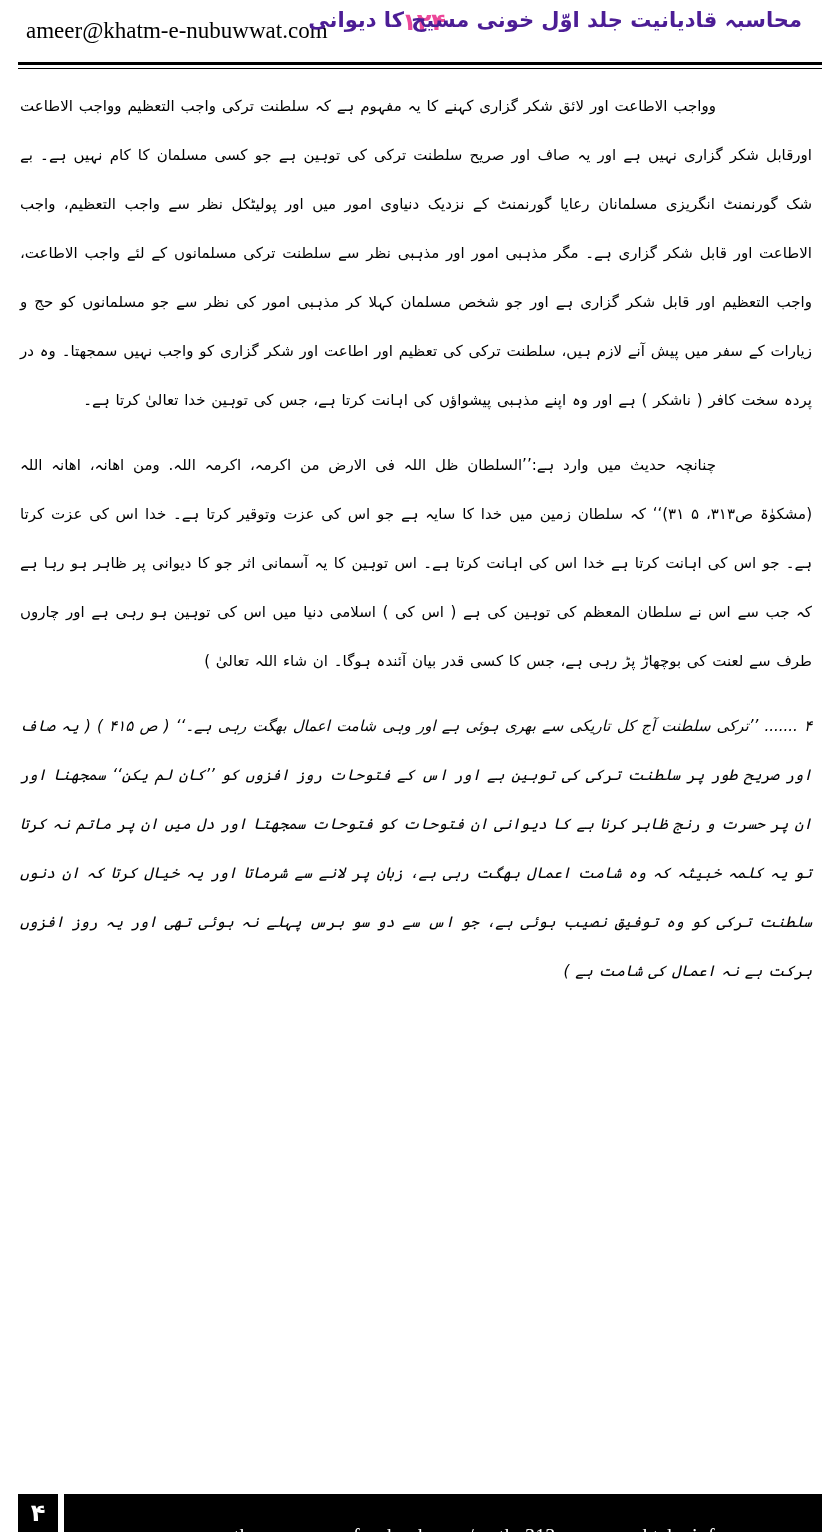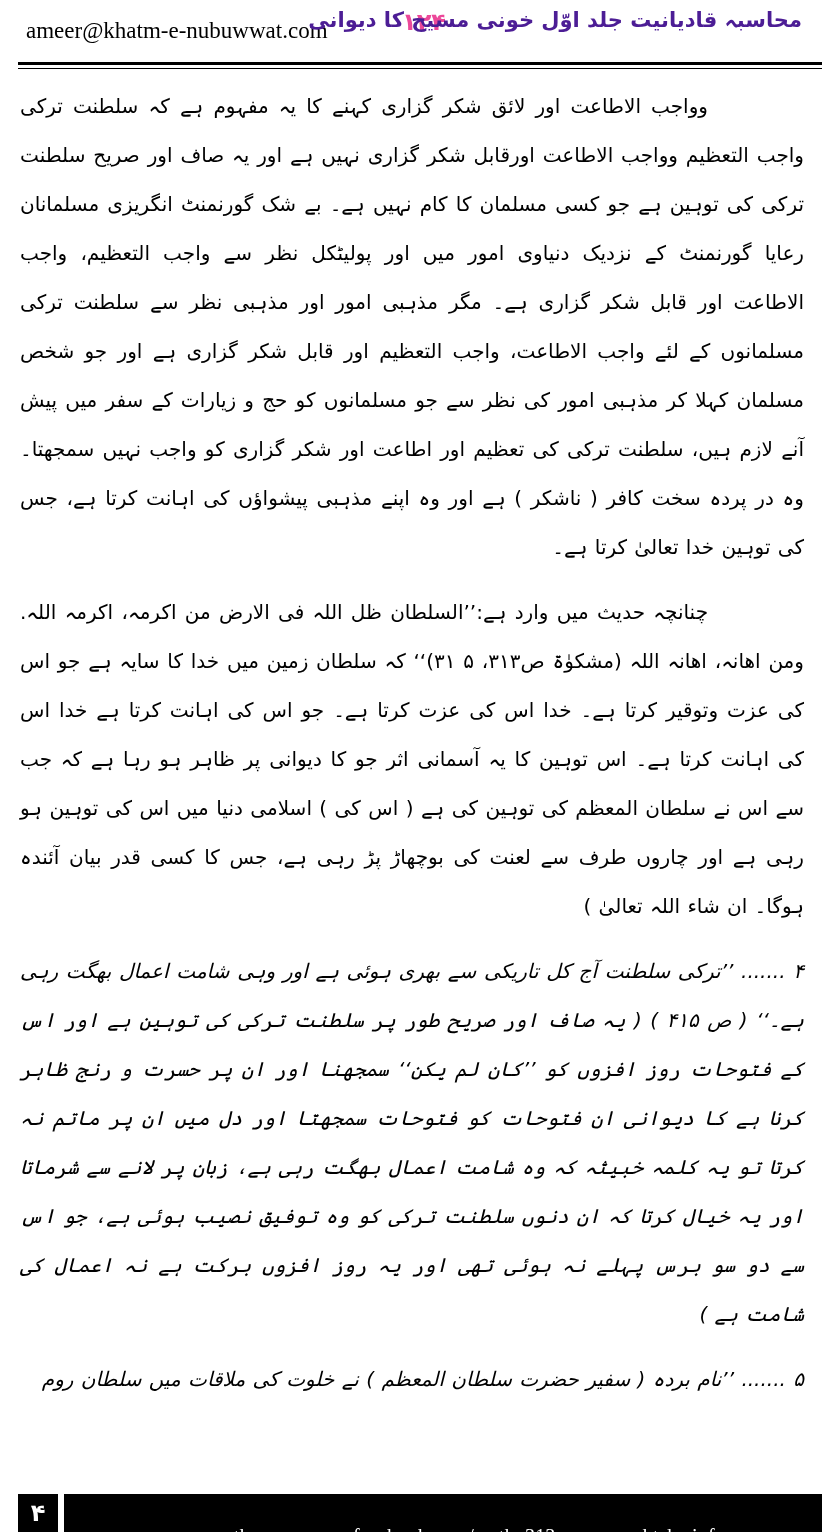--- a/index.html
+++ b/index.html
@@ -77,23 +77,23 @@
     position: absolute;
     left: 20px;
     top: 82px;
     width: 800px;
     height: 1370px;
     direction: rtl;
     text-align: justify;
     text-align-last: right;
   }
   p.para {
-    margin: 0 16px 16px 0;
+    margin: 0 8px 16px 0;
     font-family: "DejaVu Sans", sans-serif;
-    font-size: 20px;
+    font-size: 15px;
     line-height: 49px;
     color: #000;
     direction: rtl;
     text-align: justify;
     text-align-last: right;
     word-spacing: 1px;
   }
   p.para.first {
     margin-top: 0;
   }
@@ -162,21 +162,20 @@
     <div class="hdr-pageno">۱۲۴</div>
     <div class="hdr-title">محاسبہ قادیانیت جلد اوّل خونی مسیح کا دیوانی</div>
   </div>
   <div class="rule-top"></div>
   <div class="rule-top2"></div>
 
   <div class="body-area">
     <p class="para first indent">وواجب الاطاعت اور لائق شکر گزاری کہنے کا یہ مفہوم ہے کہ سلطنت ترکی واجب التعظیم وواجب الاطاعت اورقابل شکر گزاری نہیں ہے اور یہ صاف اور صریح سلطنت ترکی کی توہین ہے جو کسی مسلمان کا کام نہیں ہے۔ بے شک گورنمنٹ انگریزی مسلمانان رعایا گورنمنٹ کے نزدیک دنیاوی امور میں اور پولیٹکل نظر سے واجب التعظیم، واجب الاطاعت اور قابل شکر گزاری ہے۔ مگر مذہبی امور اور مذہبی نظر سے سلطنت ترکی مسلمانوں کے لئے واجب الاطاعت، واجب التعظیم اور قابل شکر گزاری ہے اور جو شخص مسلمان کہلا کر مذہبی امور کی نظر سے جو مسلمانوں کو حج و زیارات کے سفر میں پیش آنے لازم ہیں، سلطنت ترکی کی تعظیم اور اطاعت اور شکر گزاری کو واجب نہیں سمجھتا۔ وہ در پردہ سخت کافر ( ناشکر ) ہے اور وہ اپنے مذہبی پیشواؤں کی اہانت کرتا ہے، جس کی توہین خدا تعالیٰ کرتا ہے۔</p>
     <p class="para indent bold-lead">چنانچہ حدیث میں وارد ہے:’’السلطان ظل اللہ فی الارض من اکرمہ، اکرمہ اللہ. ومن اھانہ، اھانہ اللہ (مشکوٰۃ ص۳۱۳، ۵ ۳۱)‘‘ کہ سلطان زمین میں خدا کا سایہ ہے جو اس کی عزت وتوقیر کرتا ہے۔ خدا اس کی عزت کرتا ہے۔ جو اس کی اہانت کرتا ہے خدا اس کی اہانت کرتا ہے۔ اس توہین کا یہ آسمانی اثر جو کا دیوانی پر ظاہر ہو رہا ہے کہ جب سے اس نے سلطان المعظم کی توہین کی ہے ( اس کی ) اسلامی دنیا میں اس کی توہین ہو رہی ہے اور چاروں طرف سے لعنت کی بوچھاڑ پڑ رہی ہے، جس کا کسی قدر بیان آئندہ ہوگا۔ ان شاء اللہ تعالیٰ )</p>
     <p class="para numlead">۴ ....... ’’ترکی سلطنت آج کل تاریکی سے بھری ہوئی ہے اور وہی شامت اعمال بھگت رہی ہے۔‘‘ ( ص ۴۱۵ ) ( یہ صاف اور صریح طور پر سلطنت ترکی کی توہین ہے اور اس کے فتوحات روز افزوں کو ’’کان لم یکن‘‘ سمجھنا اور ان پر حسرت و رنج ظاہر کرنا ہے کا دیوانی ان فتوحات کو فتوحات سمجھتا اور دل میں ان پر ماتم نہ کرتا تو یہ کلمہ خبیثہ کہ وہ شامت اعمال بھگت رہی ہے، زبان پر لانے سے شرماتا اور یہ خیال کرتا کہ ان دنوں سلطنت ترکی کو وہ توفیق نصیب ہوئی ہے، جو اس سے دو سو برس پہلے نہ ہوئی تھی اور یہ روز افزوں برکت ہے نہ اعمال کی شامت ہے )</p>
-    <p class="para numlead">۵ ....... ’’نام بردہ ( سفیر حضرت سلطان المعظم ) نے خلوت کی ملاقات میں سلطان روم</p>
   </div>
 
   <div class="footer">
     <div class="footer-pageno">۴</div>
     <div class="footer-bar">
       <span>www.amtkn.com   www.facebook.com/amtkn313   www.emaktaba.info</span>
     </div>
   </div>
 
 </div>

